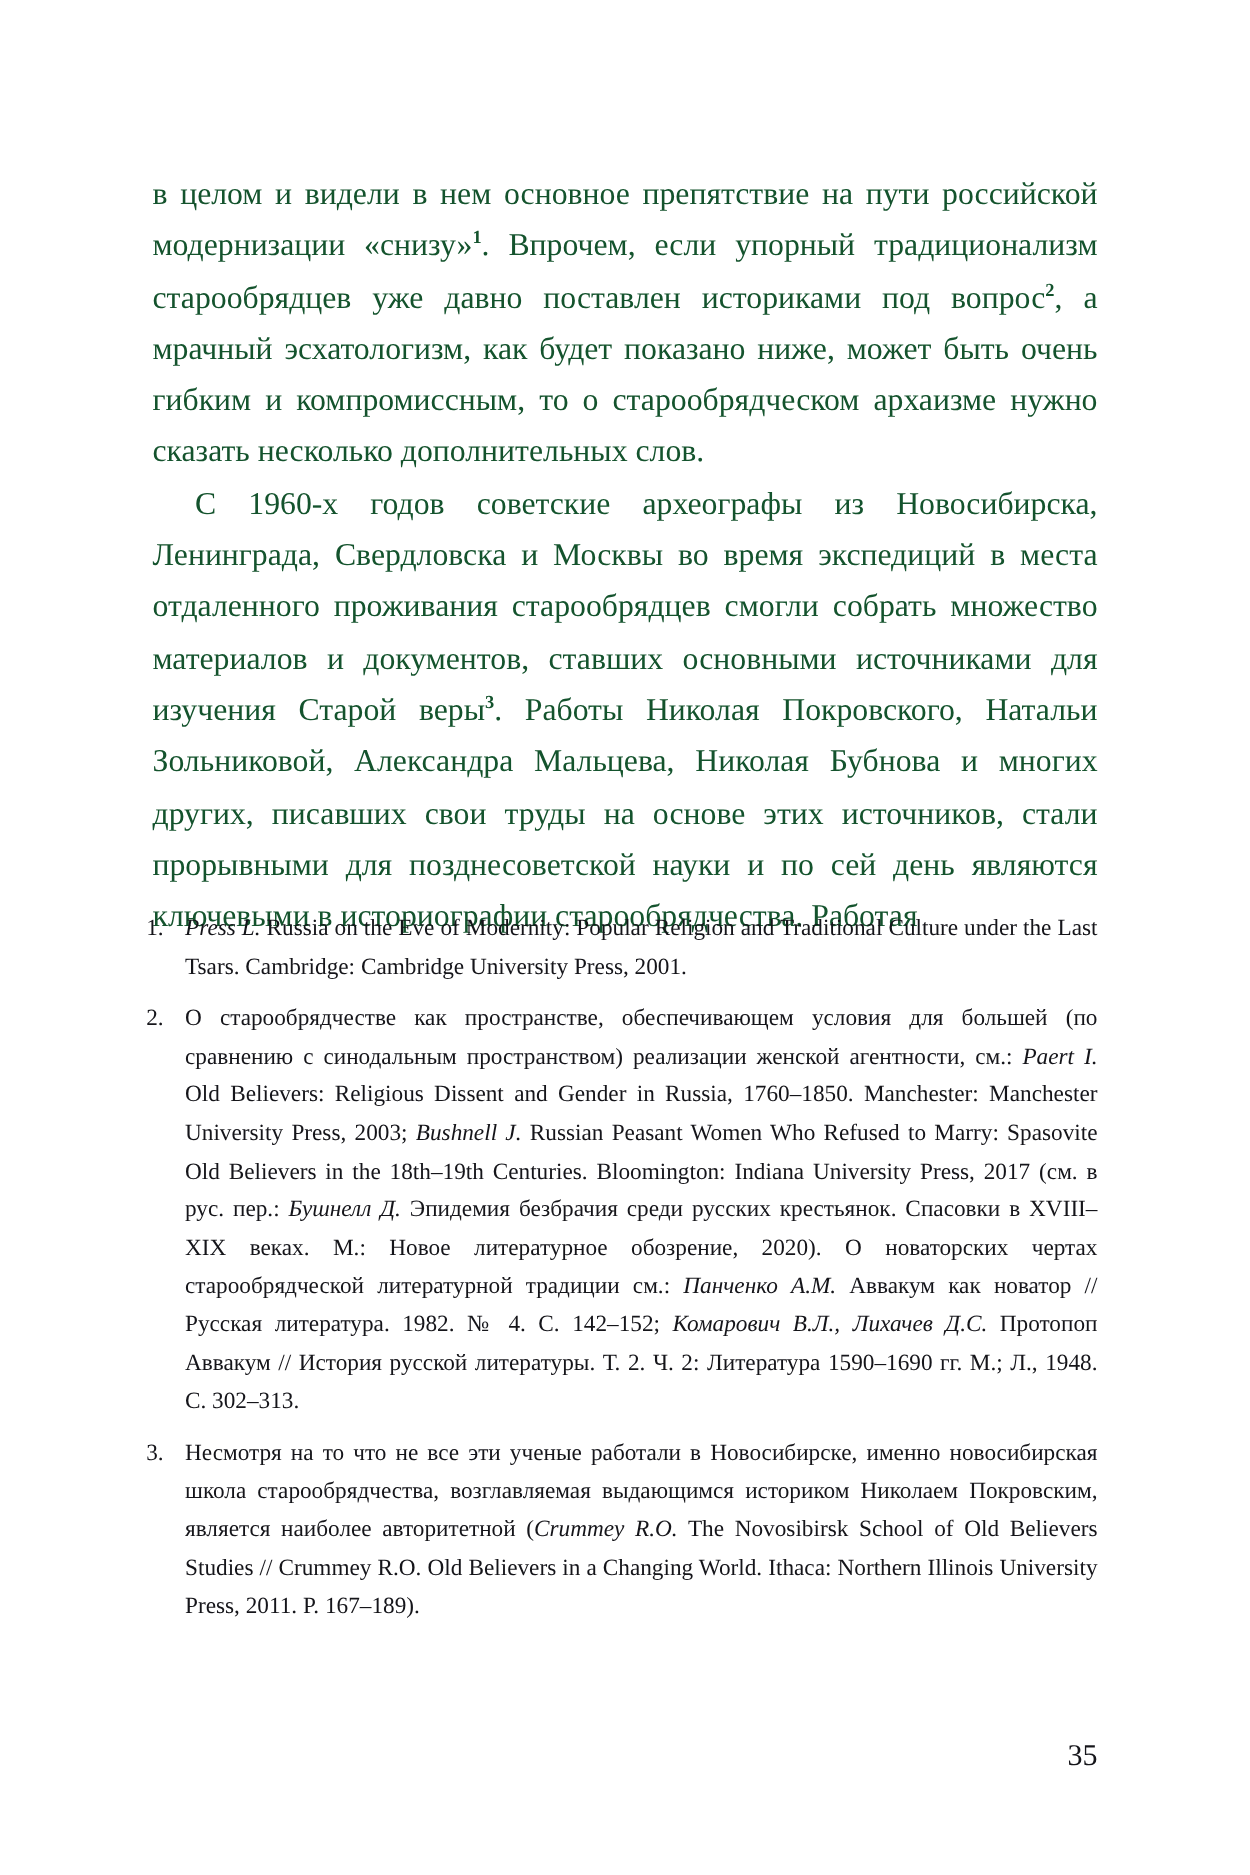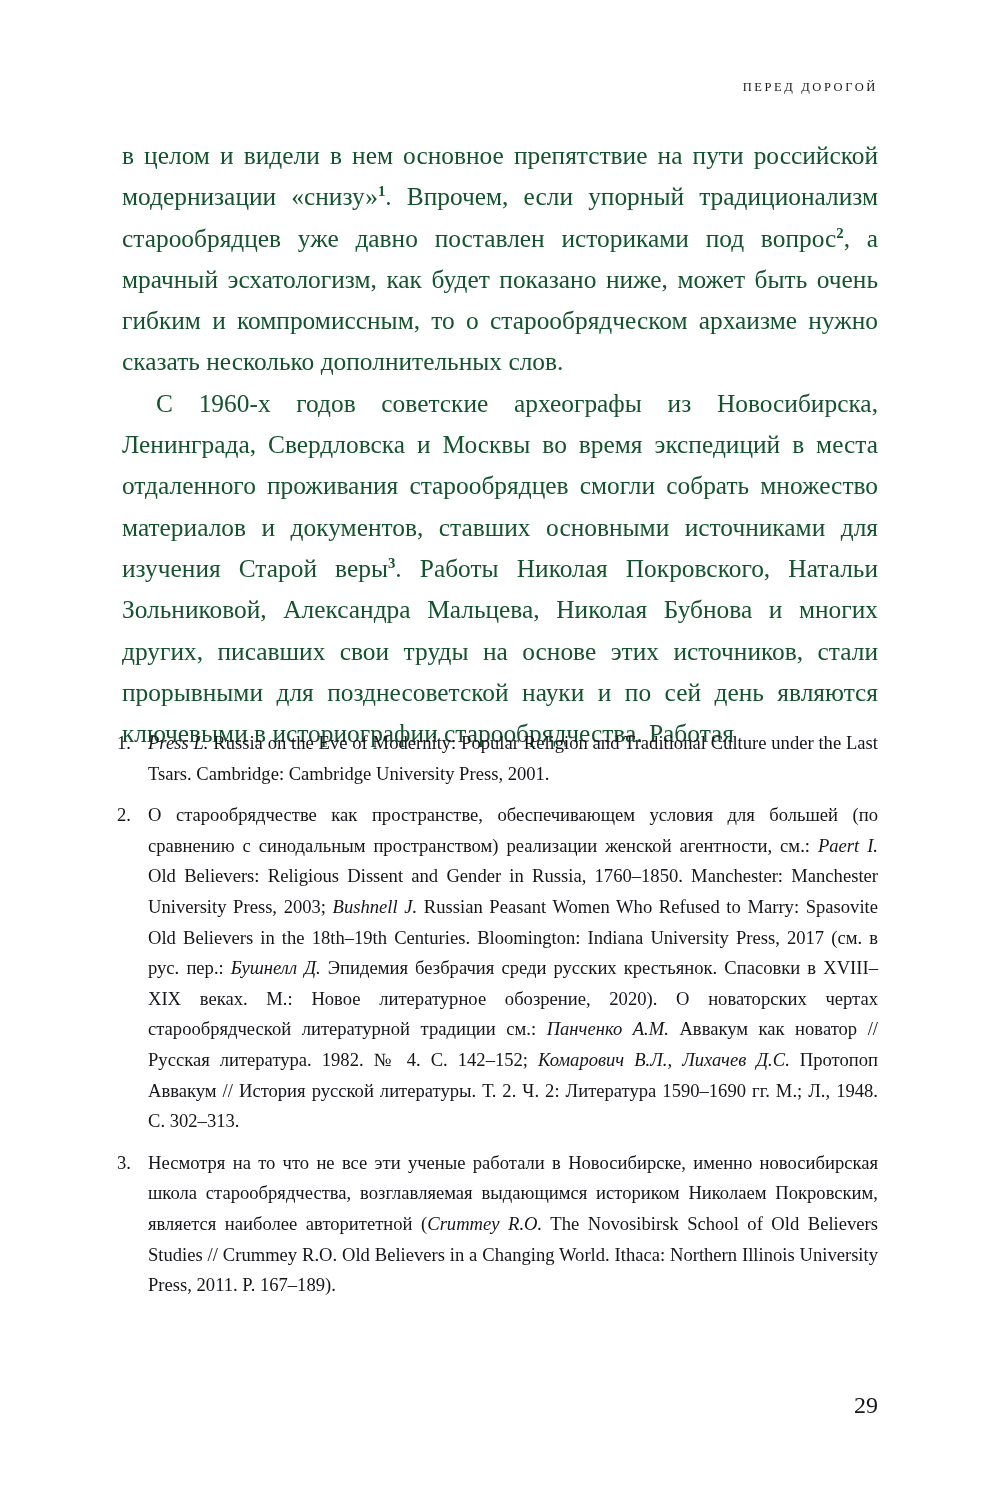--- a/index.html
+++ b/index.html
@@ -81,21 +81,20 @@
     text-align:right;
     font-size:24px;
     color:#15151a;
   }
 </style>
 </head>
 <body>
 
 <div class="page">
 
-  <div class="running-head">ПЕРЕД ДОРОГОЙ</div>
 
   <div class="body-block">
     <div id="body-paragraphs">
         <p class="body-par"><span>в целом и видели в нем основное препятствие на пути российской модернизации «снизу»</span><sup class="fn">1</sup><span>. Впрочем, если упорный традиционализм старообрядцев уже давно поставлен историками под вопрос</span><sup class="fn">2</sup><span>, а мрачный эсхатологизм, как будет показано ниже, может быть очень гибким и компромиссным, то о старообрядческом архаизме нужно сказать несколько дополнительных слов.</span></p>
         <p class="body-par indent"><span>С 1960-х годов советские археографы из Новосибирска, Ленинграда, Свердловска и Москвы во время экспедиций в места отдаленного проживания старообрядцев смогли собрать множество материалов и документов, ставших основными источниками для изучения Старой веры</span><sup class="fn">3</sup><span>. Работы Николая Покровского, Натальи Зольниковой, Александра Мальцева, Николая Бубнова и многих других, писавших свои труды на основе этих источников, стали прорывными для позднесоветской науки и по сей день являются ключевыми в историографии старообрядчества. Работая</span></p>
       </div>
   </div>
 
   <div class="footnotes">
     <div id="footnote-list">
@@ -107,15 +106,15 @@
           <div class="fn-num">2.</div>
           <div class="fn-text"><span>О старообрядчестве как пространстве, обеспечивающем условия для большей (по сравнению с синодальным пространством) реализации женской агентности, см.: </span><i>Paert I.</i><span> Old Believers: Religious Dissent and Gender in Russia, 1760–1850. Manchester: Manchester University Press, 2003; </span><i>Bushnell J.</i><span> Russian Peasant Women Who Refused to Marry: Spasovite Old Believers in the 18th–19th Centuries. Bloomington: Indiana University Press, 2017 (см. в рус. пер.: </span><i>Бушнелл Д.</i><span> Эпидемия безбрачия среди русских крестьянок. Спасовки в XVIII–XIX веках. М.: Новое литературное обозрение, 2020). О новаторских чертах старообрядческой литературной традиции см.: </span><i>Панченко А.М.</i><span> Аввакум как новатор // Русская литература. 1982. № 4. С. 142–152; </span><i>Комарович В.Л., Лихачев Д.С.</i><span> Протопоп Аввакум // История русской литературы. Т. 2. Ч. 2: Литература 1590–1690 гг. М.; Л., 1948. С. 302–313.</span></div>
         </div>
         <div class="footnote">
           <div class="fn-num">3.</div>
           <div class="fn-text"><span>Несмотря на то что не все эти ученые работали в Новосибирске, именно новосибирская школа старообрядчества, возглавляемая выдающимся историком Николаем Покровским, является наиболее авторитетной (</span><i>Crummey R.O.</i><span> The Novosibirsk School of Old Believers Studies // Crummey R.O. Old Believers in a Changing World. Ithaca: Northern Illinois University Press, 2011. P. 167–189).</span></div>
         </div>
       </div>
   </div>
 
-  <div class="page-number">29</div>
+  <div class="page-number">35</div>
 
 </div>
 
 </body></html>

